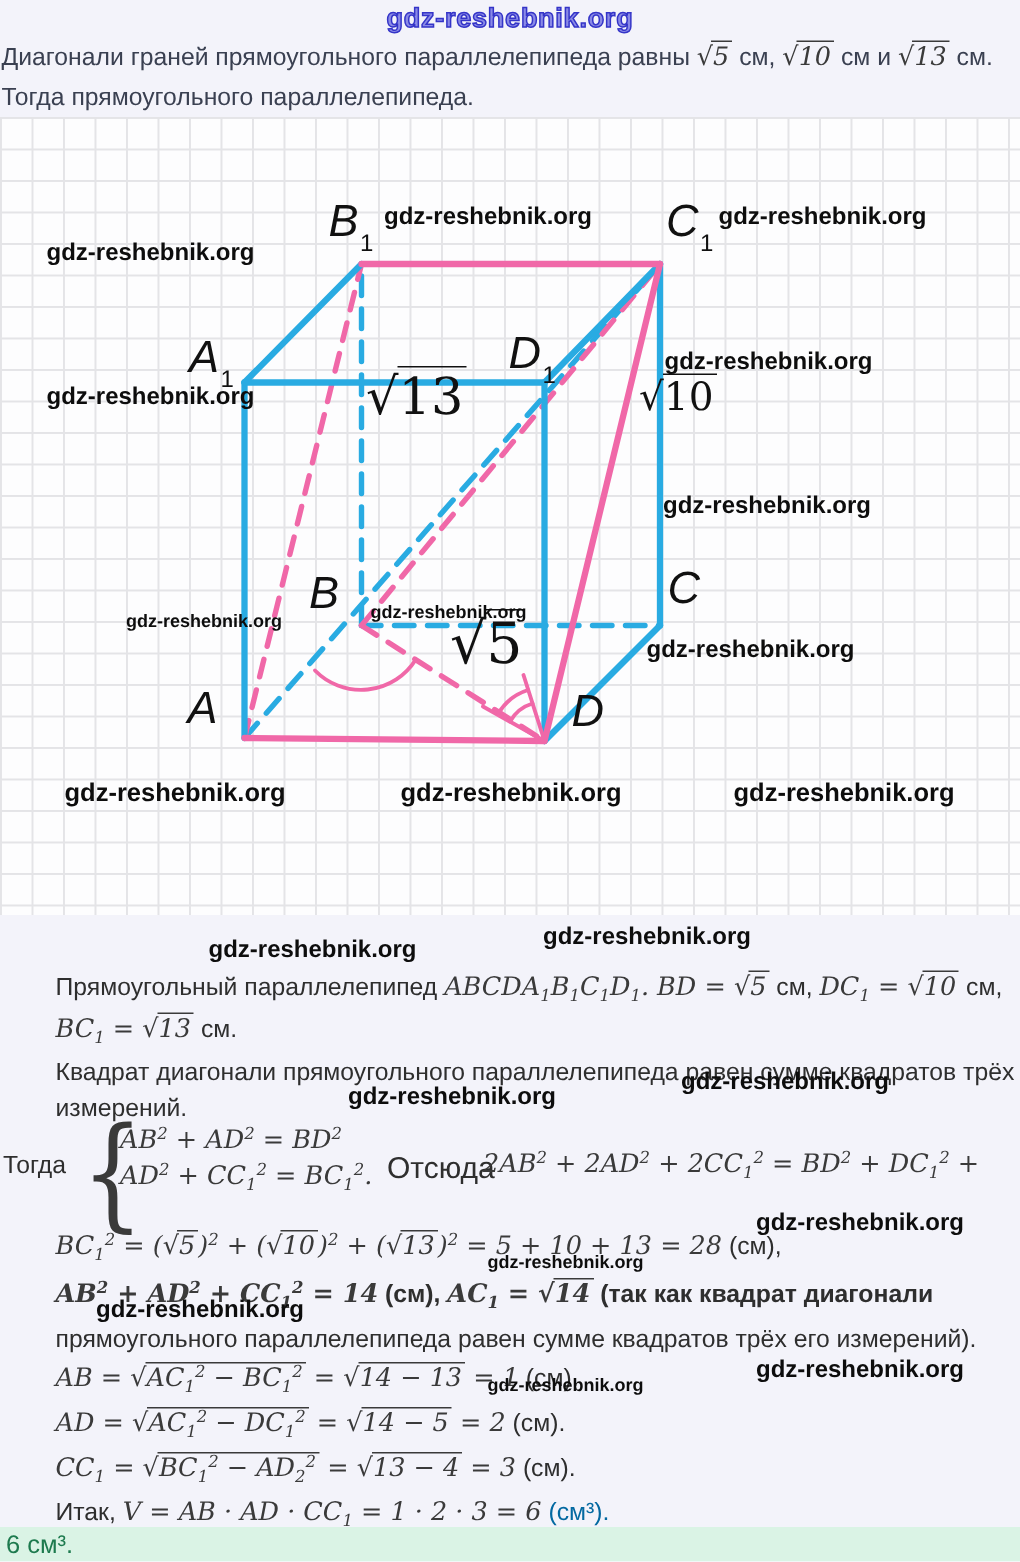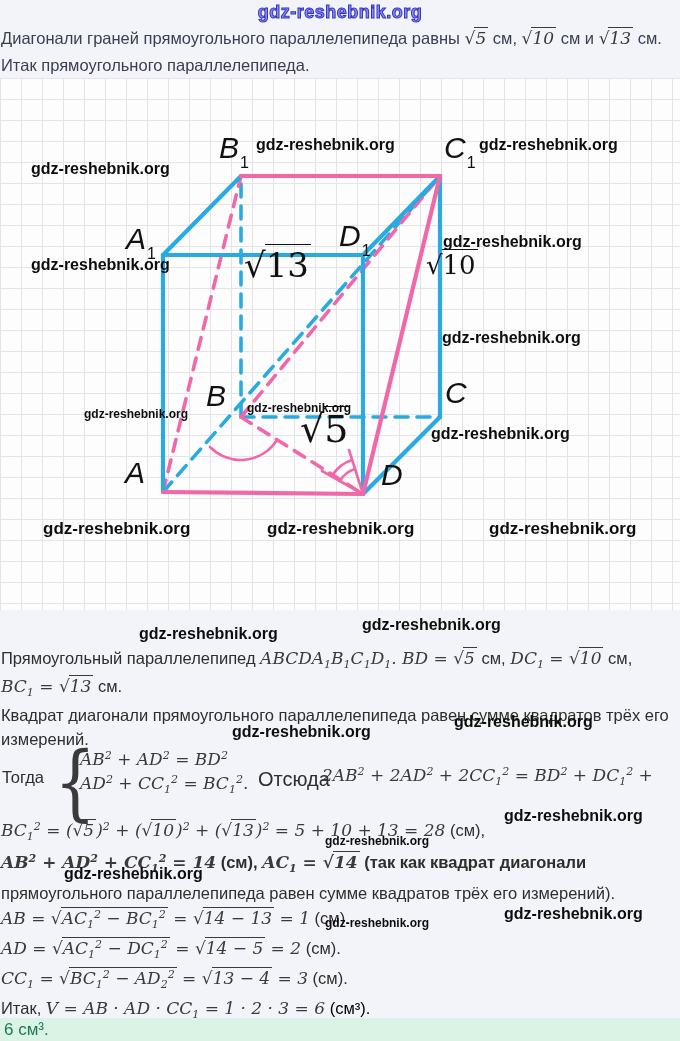--- a/index.html
+++ b/index.html
@@ -53,24 +53,24 @@
     font-family:"DejaVu Serif",serif;white-space:nowrap;
   }
   
   .wm{
     position:absolute;color:var(--ink);font-weight:600;
     font-family:"Liberation Sans",sans-serif;white-space:nowrap;line-height:1.1;
   }
   
   .sol-line{
     position:absolute;left:1px;white-space:nowrap;
-    font-size:16.5px;color:#2e2e2e;
+    font-size:16.5px;color:#2e2e2e;padding-left:36px;
   }
   .txt{font-family:"Liberation Sans",sans-serif;}
-  .green{color:#000000;}
+  .green{color:#0369a1;}
   .math{
     font-family:"DejaVu Serif",serif;font-style:italic;
     font-size:17px;color:#3a3a3a;
   }
   .math sub{font-size:11px;vertical-align:-4px;}
   .math sup{font-size:11px;vertical-align:6px;}
   .sq{white-space:nowrap;}
   .sq .ov{border-top:1.5px solid currentColor;padding:0 2px 0 1px;margin-left:-1px;}
   
   .system{position:absolute;left:0;top:744px;width:680px;height:74px;}
@@ -90,21 +90,21 @@
     background:#daf3e5;
     font-size:17px;color:#1d7a4e;line-height:23px;padding-left:4px;
   }
 </style>
 </head>
 <body>
 
 <div class="logo">gdz-reshebnik.org</div>
 
 <div class="problem-line" style="top:28px"><span class="txt">Диагонали граней прямоугольного параллелепипеда равны </span><span class="math"><span class="sq">√<span class="ov">5</span></span></span><span class="txt"> см, </span><span class="math"><span class="sq">√<span class="ov">10</span></span></span><span class="txt"> см и </span><span class="math"><span class="sq">√<span class="ov">13</span></span></span><span class="txt"> см.</span></div>
-<div class="problem-line" style="top:56px"><span class="txt">Итак прямоугольного параллелепипеда.</span></div>
+<div class="problem-line" style="top:56px"><span class="txt">Тогда прямоугольного параллелепипеда.</span></div>
 
 <div class="figure" id="figure">
   <svg width="680" height="532" viewBox="0 0 680 532">
 
     <g stroke-width="3.6" fill="none" stroke-linecap="round">
       <path d="M241,339 L241,98" stroke="var(--cyan)" stroke-dasharray="13 9"></path>
       <path d="M241,339 L440,339" stroke="var(--cyan)" stroke-dasharray="13 9"></path>
       <path d="M163,414 L440,98" stroke="var(--cyan)" stroke-dasharray="13 9"></path>
       <path d="M163,414 L241,98" stroke="var(--pink)" stroke-dasharray="12 9"></path>
       <path d="M241,339 L363,416" stroke="var(--pink)" stroke-dasharray="12 9"></path>

